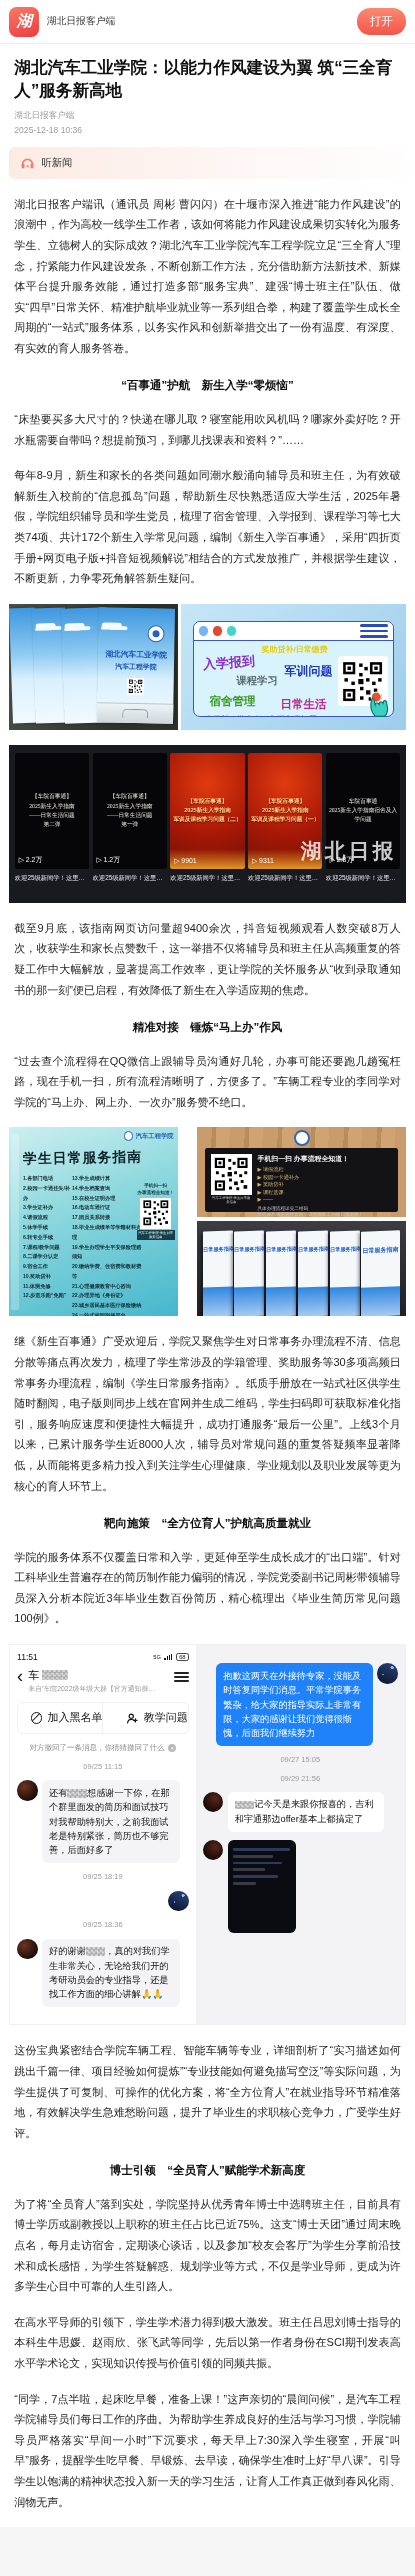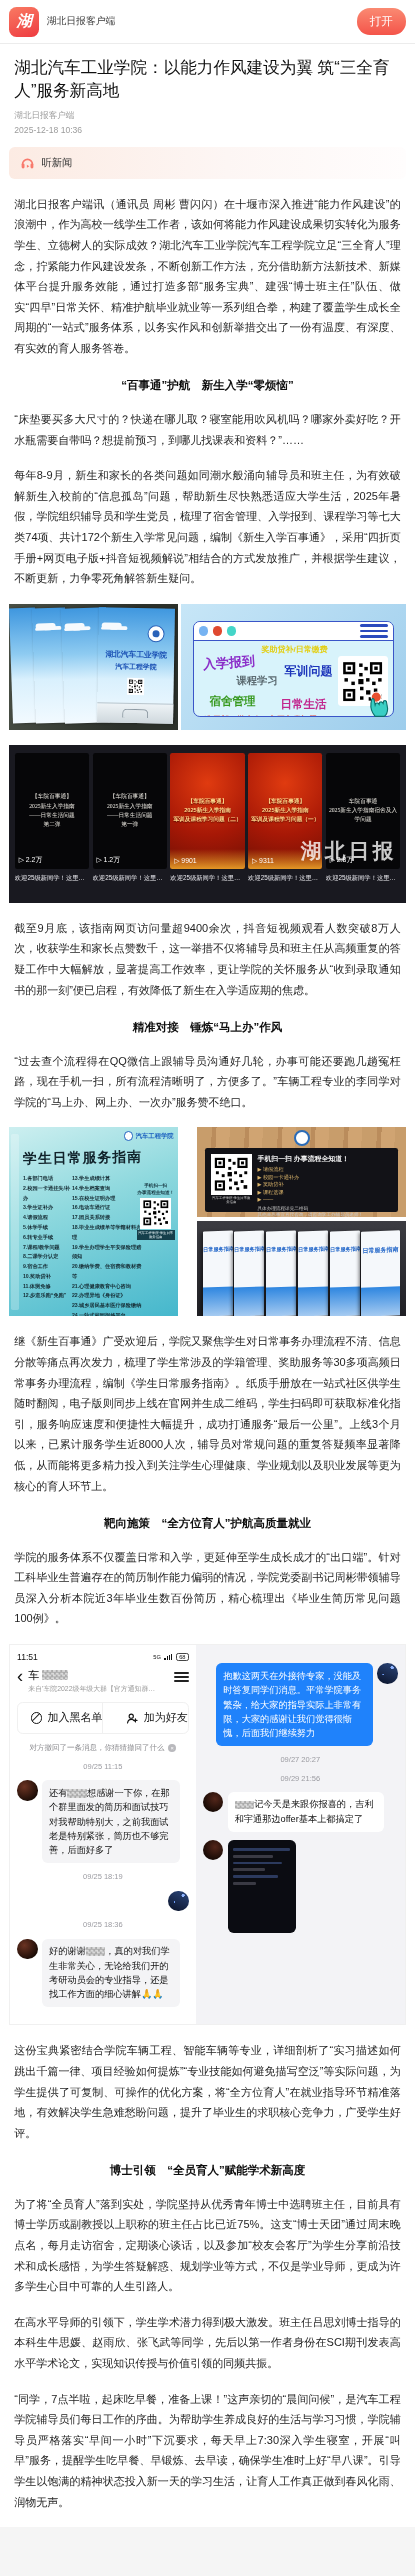--- a/index.html
+++ b/index.html
@@ -8,21 +8,21 @@
 
   
   .appbar { height:44px; display:flex; align-items:center; justify-content:space-between; padding:0 9.2px; border-bottom:0.6px solid #ececec; }
   .app-id { display:flex; align-items:center; gap:7.5px; }
   .app-icon { width:30px; height:30px; border-radius:7.5px; background:linear-gradient(160deg,#f97a63,#ee3b40); color:#fff; font-size:15.5px; font-weight:700; font-style:italic; display:flex; align-items:center; justify-content:center; font-family:"Liberation Serif","DejaVu Serif",serif; }
   .app-name { font-size:9.8px; color:#3a3a3a; }
   .open-btn { border:none; background:linear-gradient(180deg,#fa8a72,#f4544a); color:#fff; font-size:11.5px; padding:5.7px 13px; border-radius:13px; cursor:pointer; }
 
   
   .article { padding:0 14.3px; }
-  h1.title { font-size:16.6px; line-height:23px; color:#101010; font-weight:400; margin:11.5px 0 6.9px; }
+  h1.title { font-size:16.6px; line-height:23px; color:#101010; font-weight:700; margin:11.5px 0 6.9px; }
   .meta div { font-size:8.6px; color:#9c9c9c; line-height:14.3px; }
   .listen-bar { margin:9.8px -5.2px 0; height:32px; border-radius:5.7px; background:linear-gradient(90deg,#fcebe3,#fdf6f4 55%,#fffdfd); display:flex; align-items:center; gap:6.3px; padding:0 11px; cursor:pointer; }
   .listen-bar span { font-size:10.3px; color:#333; }
   p.body { font-size:11px; line-height:20.6px; text-align:justify; color:#1f1f1f; margin:15px 0; }
   h2.sec { font-size:11.5px; color:#0e0e0e; font-weight:700; text-align:center; margin:19.5px 0 16px; }
 
   figure { margin:15px -5.2px; }
 
   
   .img-row1 { display:flex; gap:2.9px; height:126px; }
@@ -564,21 +564,21 @@
         <div class="action">
             <span class="ic-block"></span>
             <span>加入黑名单</span>
           </div>
         <div class="action">
           <svg width="12.6" height="12.6" viewBox="0 0 24 24">
               <circle cx="10" cy="8" r="4" fill="none" stroke="#151515" stroke-width="2.2"></circle>
               <path d="M3 21 q1 -7 7 -7 q4 0 6 3" fill="none" stroke="#151515" stroke-width="2.2" stroke-linecap="round"></path>
               <path d="M18 13 v6 M15 16 h6" stroke="#151515" stroke-width="2.2" stroke-linecap="round"></path>
             </svg>
-          <span>加为好友</span>
+          <span>教学问题</span>
         </div>
       </div>
       <div class="recall">
           <span>对方撤回了一条消息，你猜猜撤回了什么</span>
           <span class="ic-x">×</span>
         </div>
       <div class="cts">09/25 11:15</div>
       <div class="msg recv">
         <span class="avatar dk1"></span>
         <div class="bubble"><span>还有</span><span class="mosaic sm"></span><span>想感谢一下你，在那个群里面发的简历和面试技巧对我帮助特别大，之前我面试老是特别紧张，简历也不够完善，后面好多了</span></div>
@@ -591,21 +591,21 @@
       <div class="msg recv">
         <span class="avatar dk1"></span>
         <div class="bubble"><span>好的谢谢</span><span class="mosaic sm"></span><span>，真的对我们学生非常关心，无论给我们开的考研动员会的专业指导，还是找工作方面的细心讲解🙏🙏</span></div>
       </div>
     </div>
     <div class="chat-right">
       <div class="msg sent">
         <span class="avatar star"></span>
         <div class="bubble">抱歉这两天在外接待专家，没能及时答复同学们消息。平常学院事务繁杂，给大家的指导实际上非常有限，大家的感谢让我们觉得很惭愧，后面我们继续努力</div>
       </div>
-      <div class="cts">09/27 20:27</div>
+      <div class="cts">09/27 15:05</div>
       <div class="cts">09/29 21:56</div>
       <div class="msg recv">
         <span class="avatar dk2"></span>
         <div class="bubble"><span class="mosaic sm"></span><span>记今天是来跟你报喜的，吉利和宇通那边offer基本上都搞定了</span></div>
       </div>
       <div class="msg recv">
         <span class="avatar dk2"></span>
         <div class="pthumb">
             <b></b>
             <b></b>

